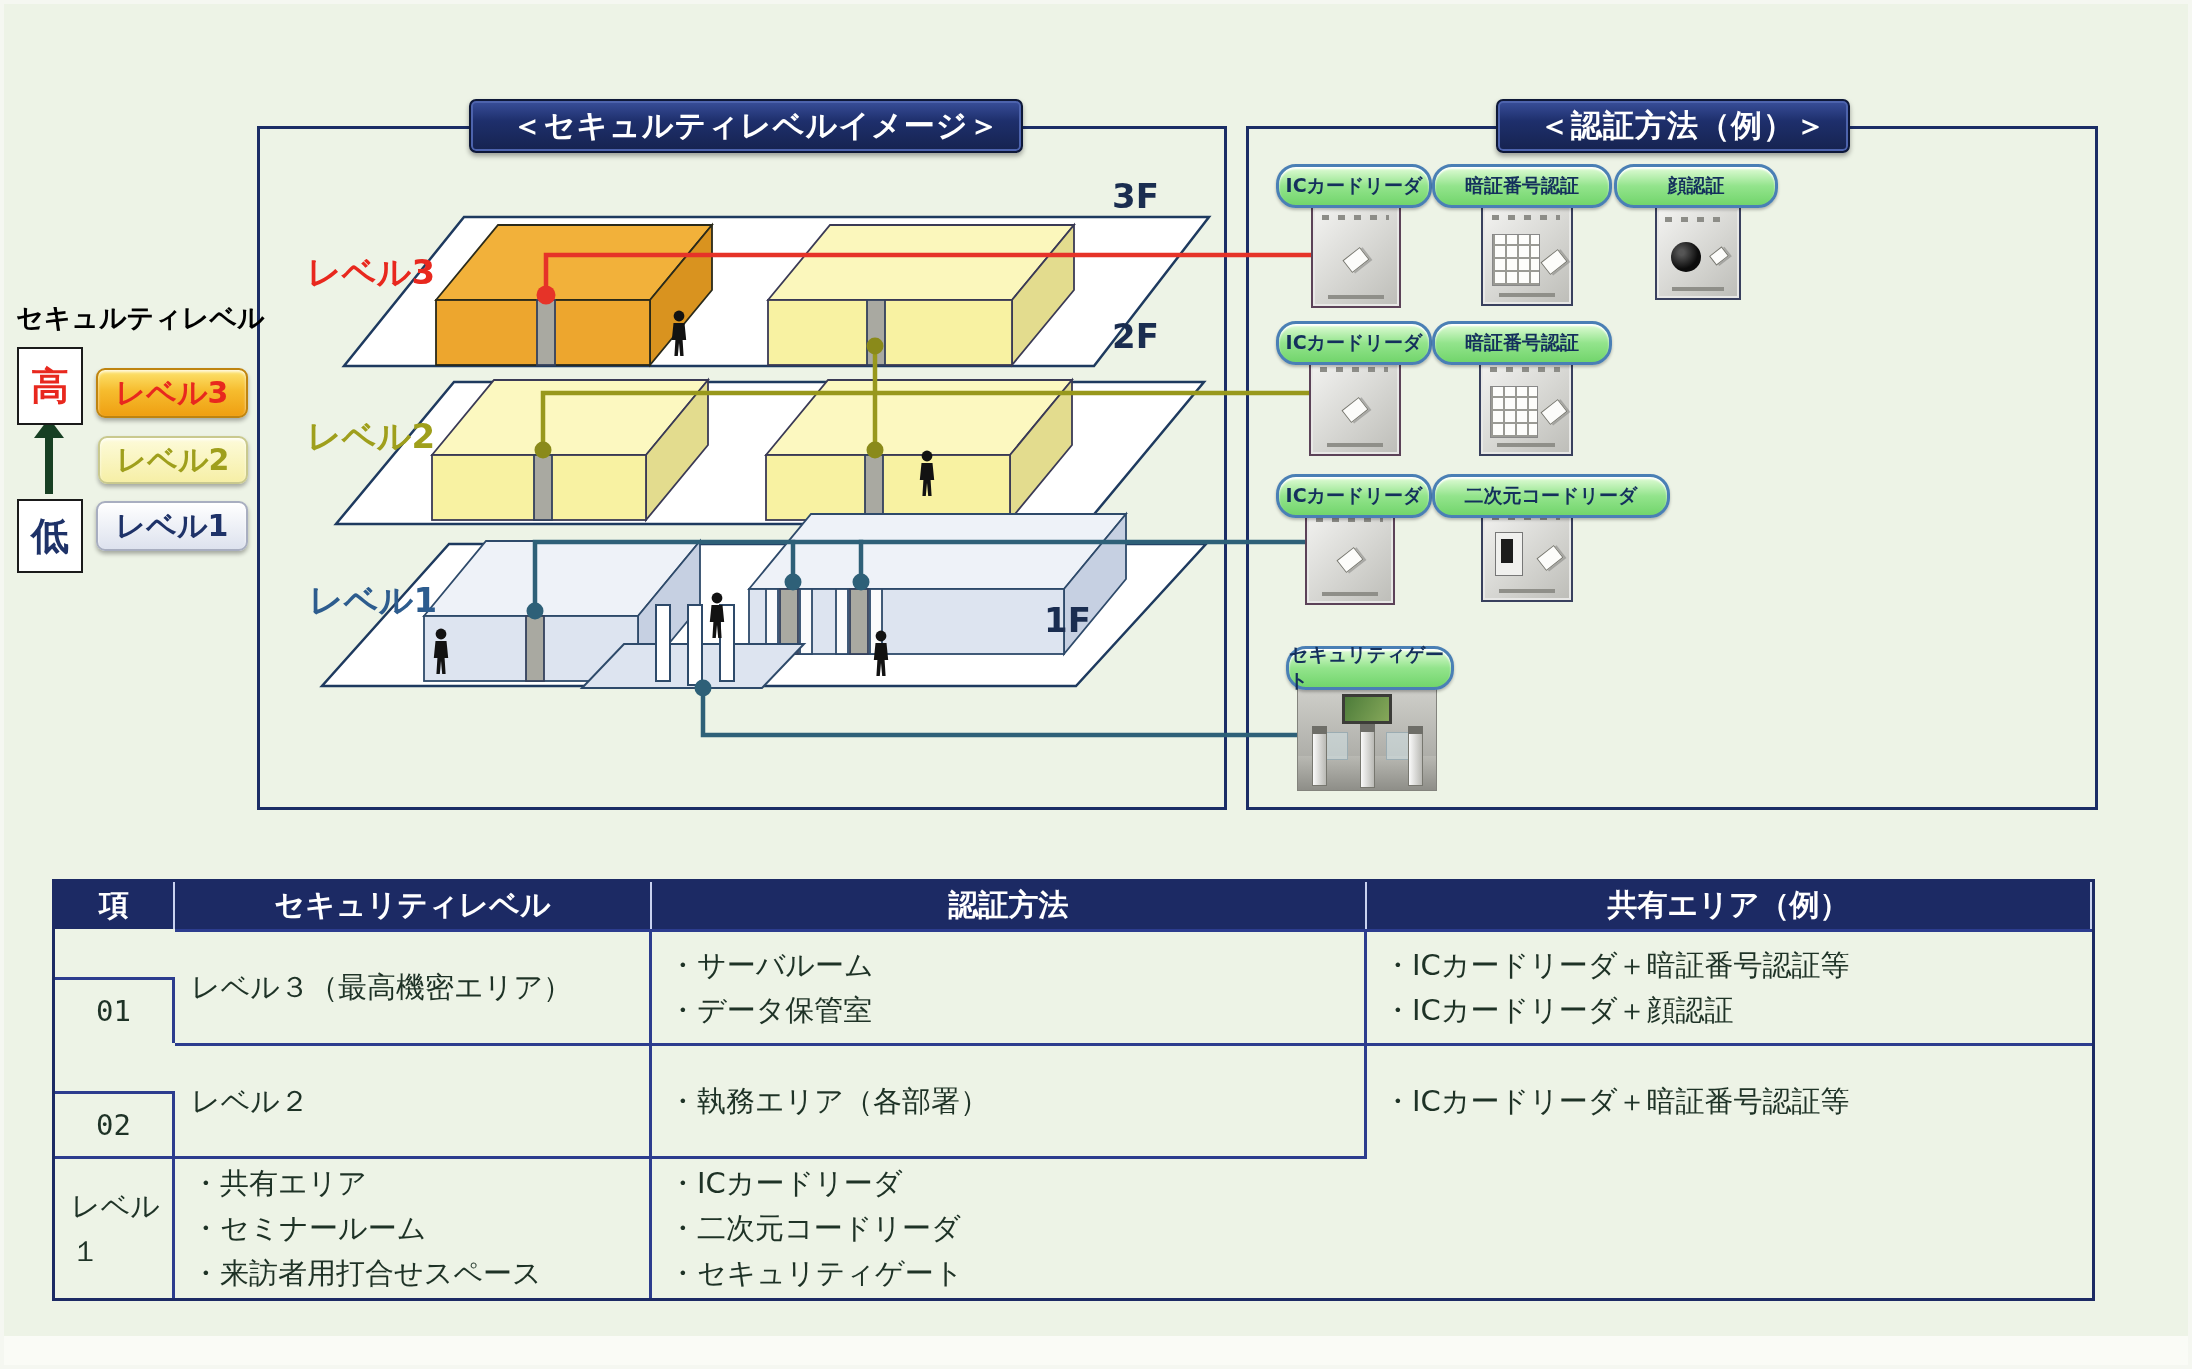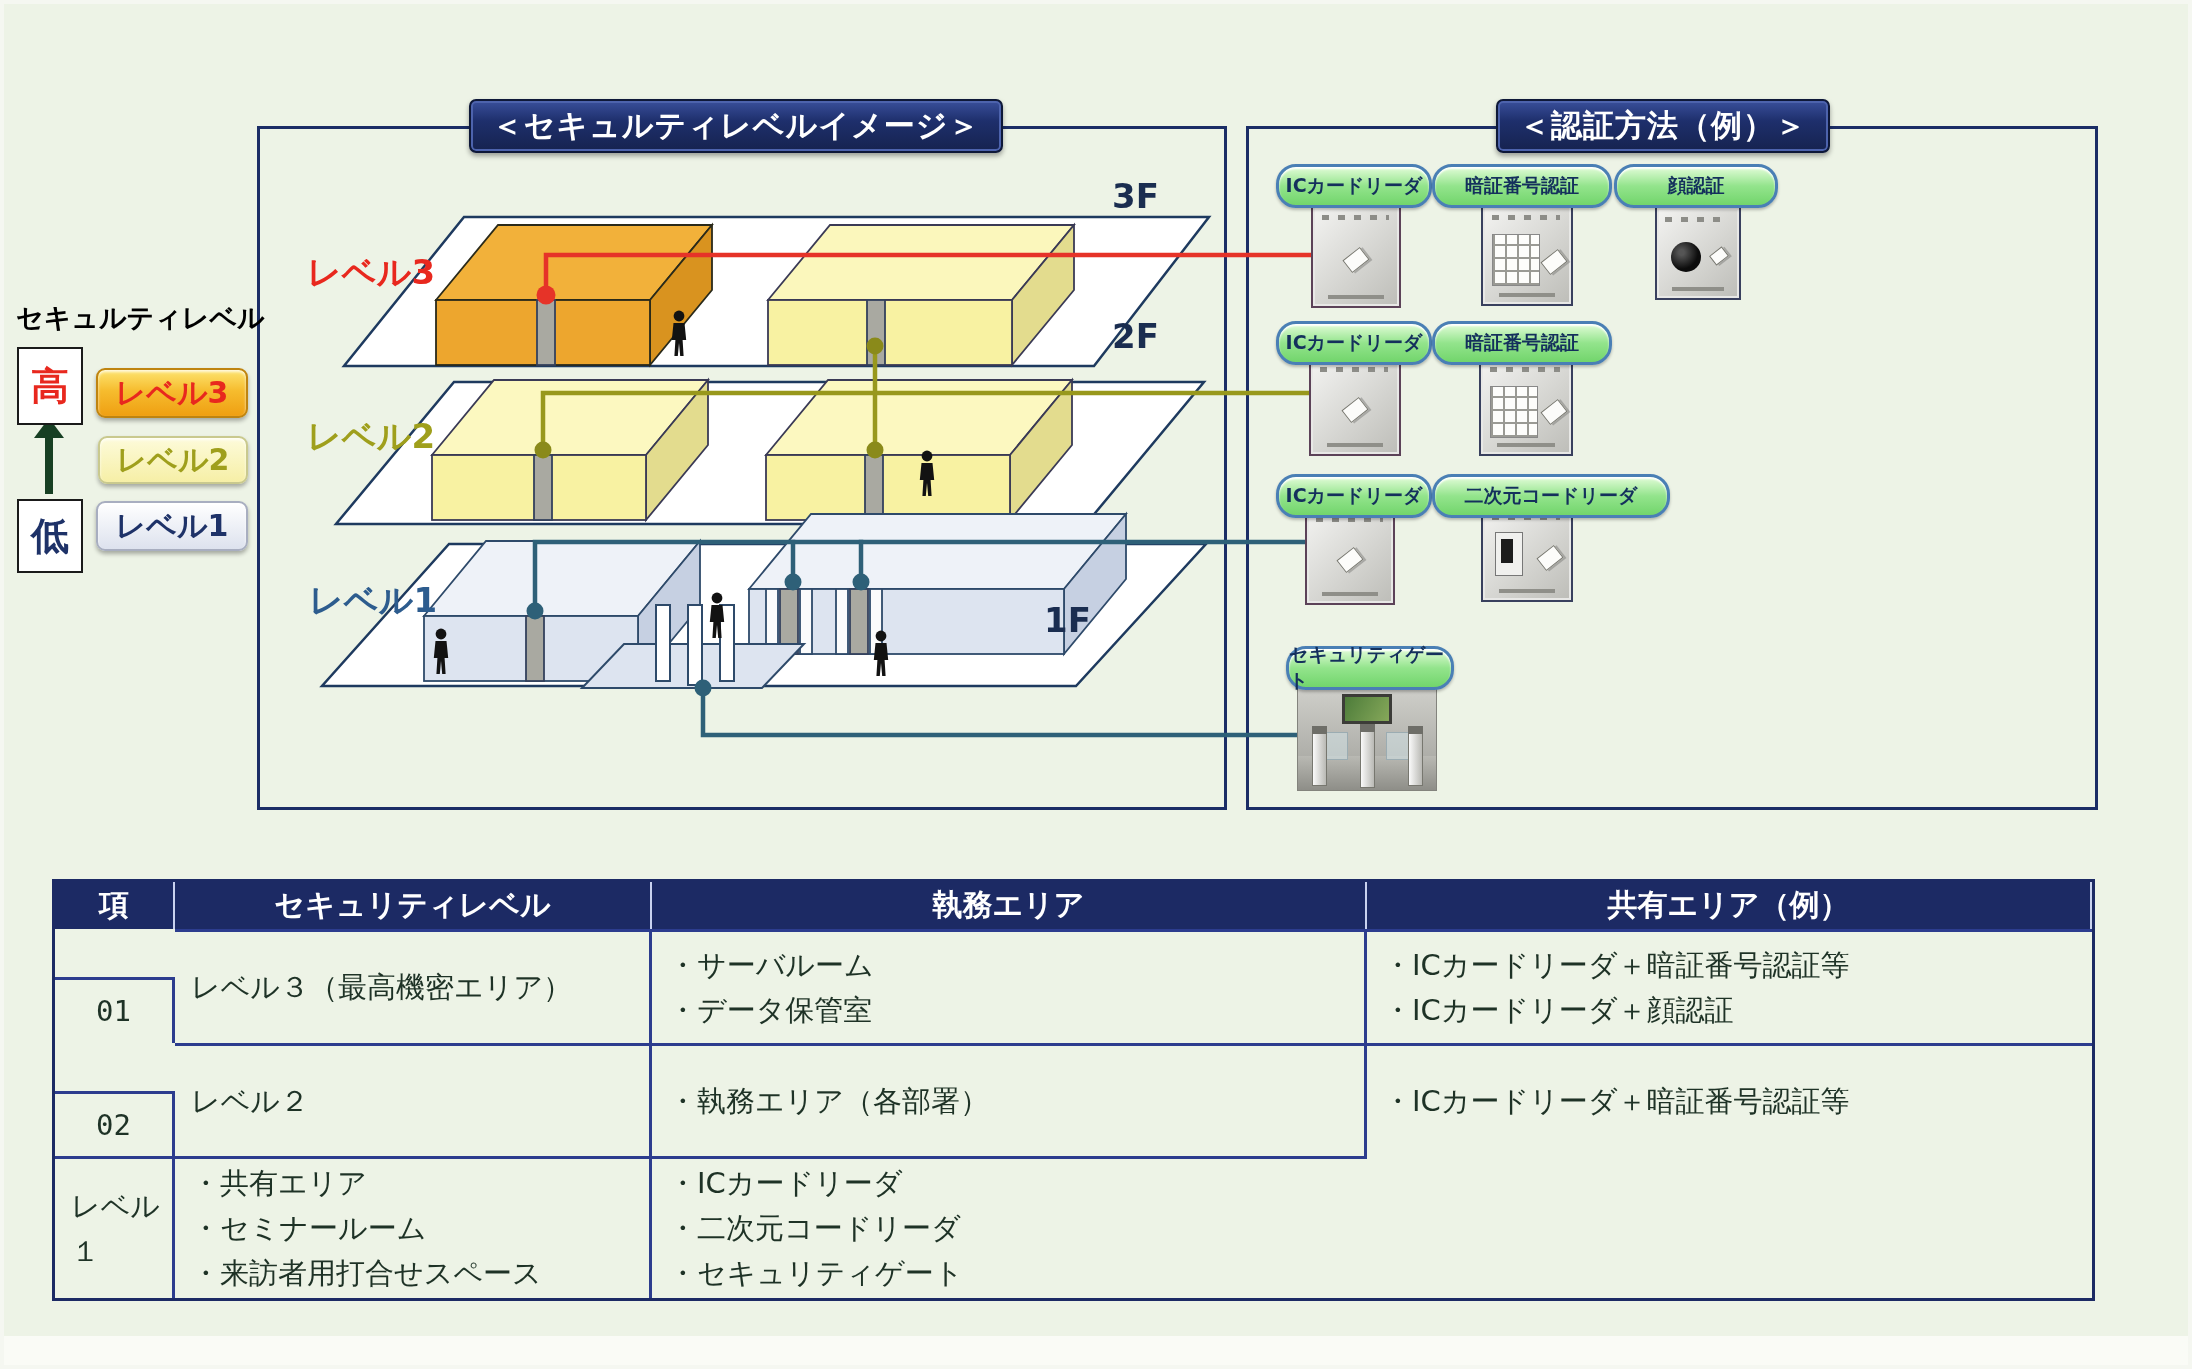--- a/index.html
+++ b/index.html
@@ -8,21 +8,21 @@
     background:#edf3e6;font-family:"DejaVu Sans","Liberation Sans",sans-serif;
     border:4px solid #f5f7f1;box-sizing:border-box;
   }
   .abs{position:absolute;}
   
   .panel{position:absolute;border:3px solid #1b2d66;background:transparent;z-index:1;}
   .title-badge{
     position:absolute;z-index:5;display:flex;align-items:center;justify-content:center;
     background:linear-gradient(#394f9b,#1e2f6c 40%,#16234f);
     border:2px solid #0e1838;box-shadow:inset 0 0 0 2px #4d63ad,0 3px 5px rgba(0,0,0,.35);
-    border-radius:7px;color:#ffffff;font-weight:bold;font-size:31px;letter-spacing:1px;
+    border-radius:7px;color:#ffffff;font-weight:bold;font-size:31px;letter-spacing:1px;padding-left:20px;
   }
   
   .side-title{position:absolute;left:12px;top:296px;font-size:27px;font-weight:bold;color:#000000;z-index:4;}
   .hl-box{position:absolute;width:62px;background:#fff;border:2px solid #1a1a1a;
     display:flex;align-items:center;justify-content:center;font-size:38px;font-weight:bold;z-index:4;}
   .arrow-shaft{position:absolute;left:41px;top:432px;width:8px;height:58px;background:#173f23;z-index:3;}
   .arrow-head{position:absolute;left:30px;top:414px;width:0;height:0;z-index:3;
     border-left:15px solid transparent;border-right:15px solid transparent;border-bottom:20px solid #173f23;}
   .lv-btn{
     position:absolute;width:148px;height:46px;border-radius:9px;z-index:4;
@@ -259,21 +259,21 @@
   <span class="gate-glass" style="left:22px;top:44px;"></span>
   <span class="gate-glass" style="left:88px;top:44px;"></span>
   <span class="ped" style="left:14px;top:38px;"></span>
   <span class="ped" style="left:62px;top:36px;height:62px;"></span>
   <span class="ped" style="left:110px;top:38px;"></span>
 </div>
 
 <div class="sec-table">
   <div class="th">項</div>
   <div class="th">セキュリティレベル</div>
-  <div class="th">執務エリア</div>
+  <div class="th">認証方法</div>
   <div class="th">共有エリア（例）</div>
 
   <div class="td num">01</div>
   <div class="td">レベル３（最高機密エリア）</div>
   <div class="td">・サーバルーム
 ・データ保管室</div>
   <div class="td last">・ICカードリーダ＋暗証番号認証等
 ・ICカードリーダ＋顔認証</div>
 
   <div class="td num">02</div>

